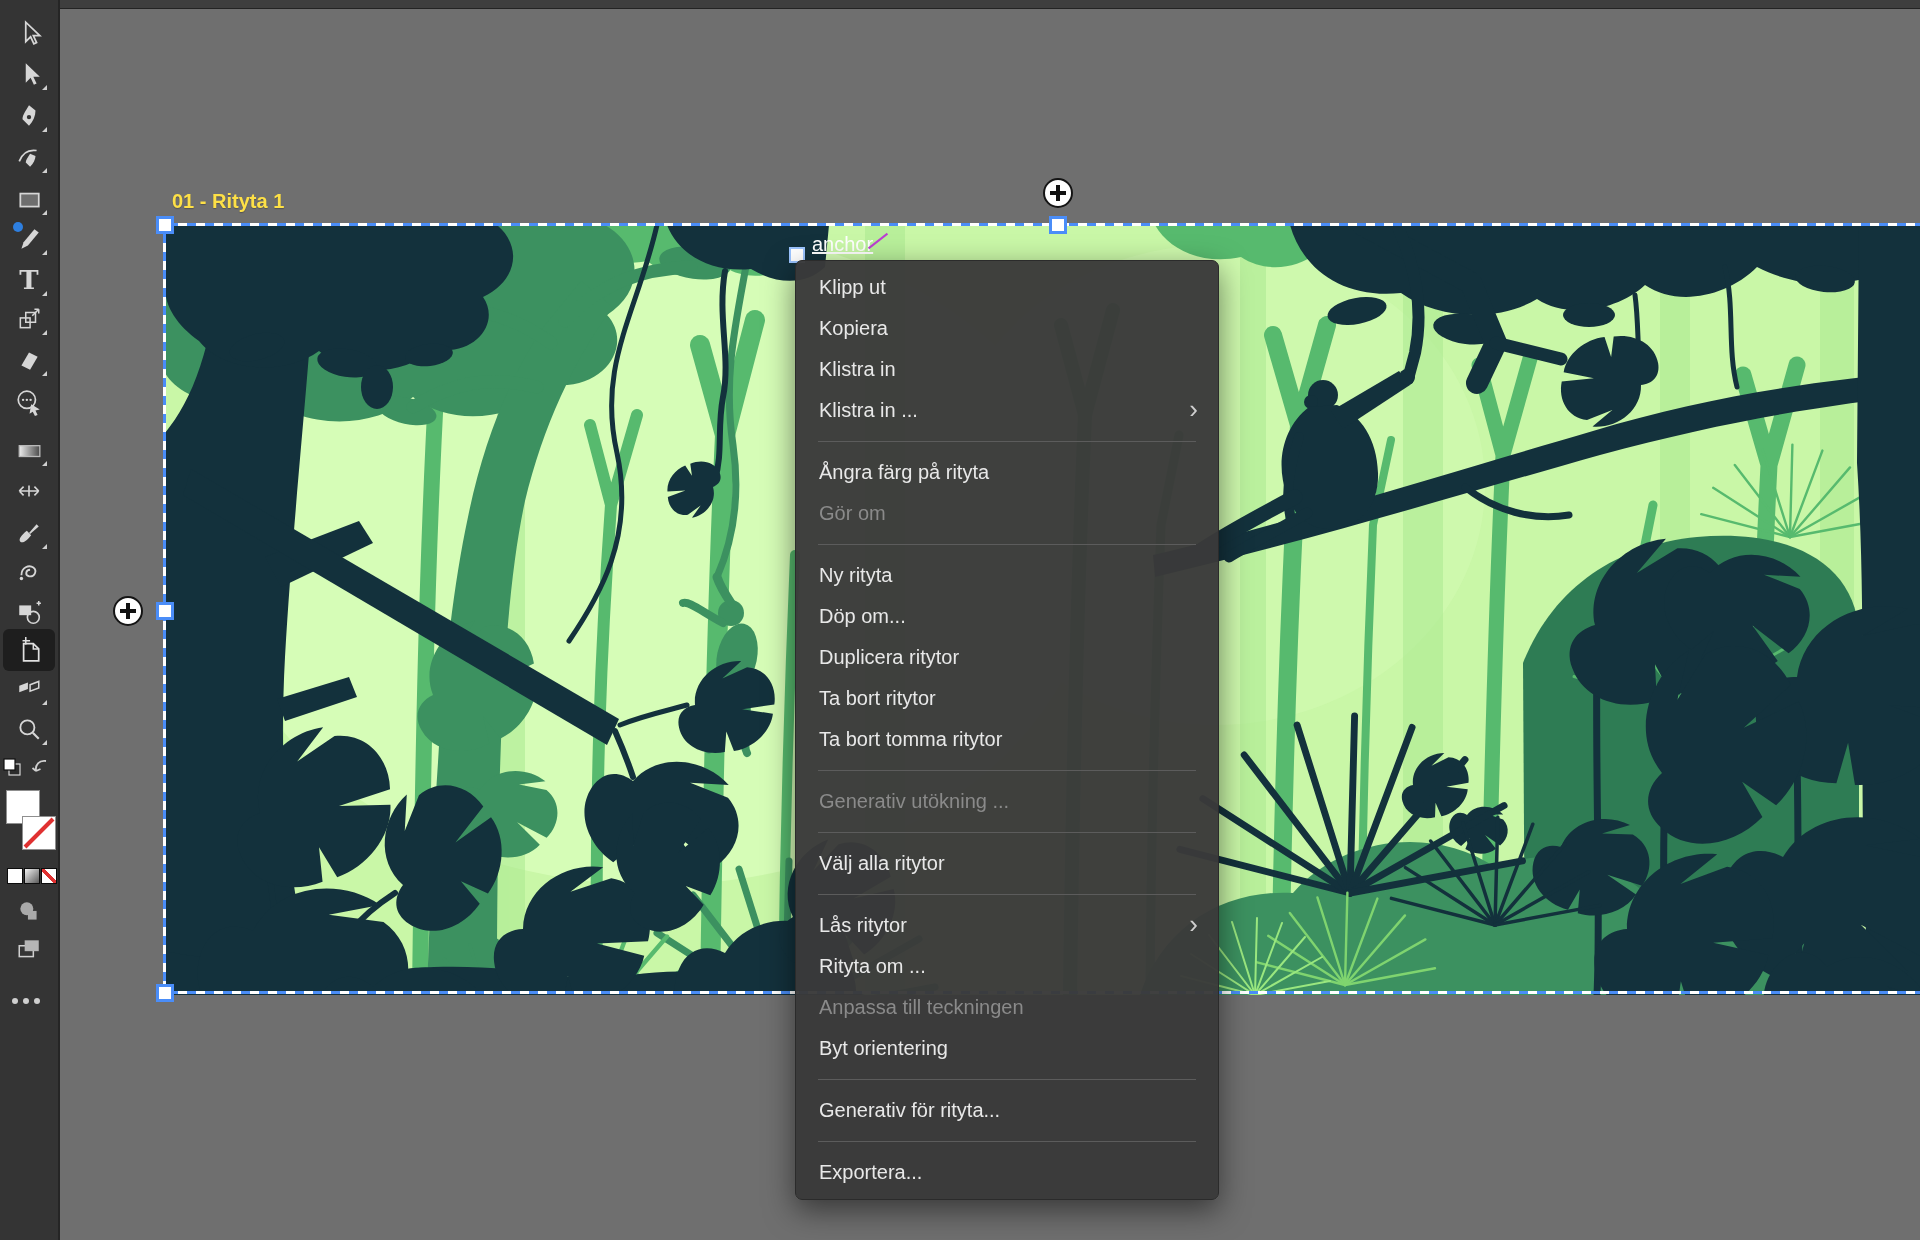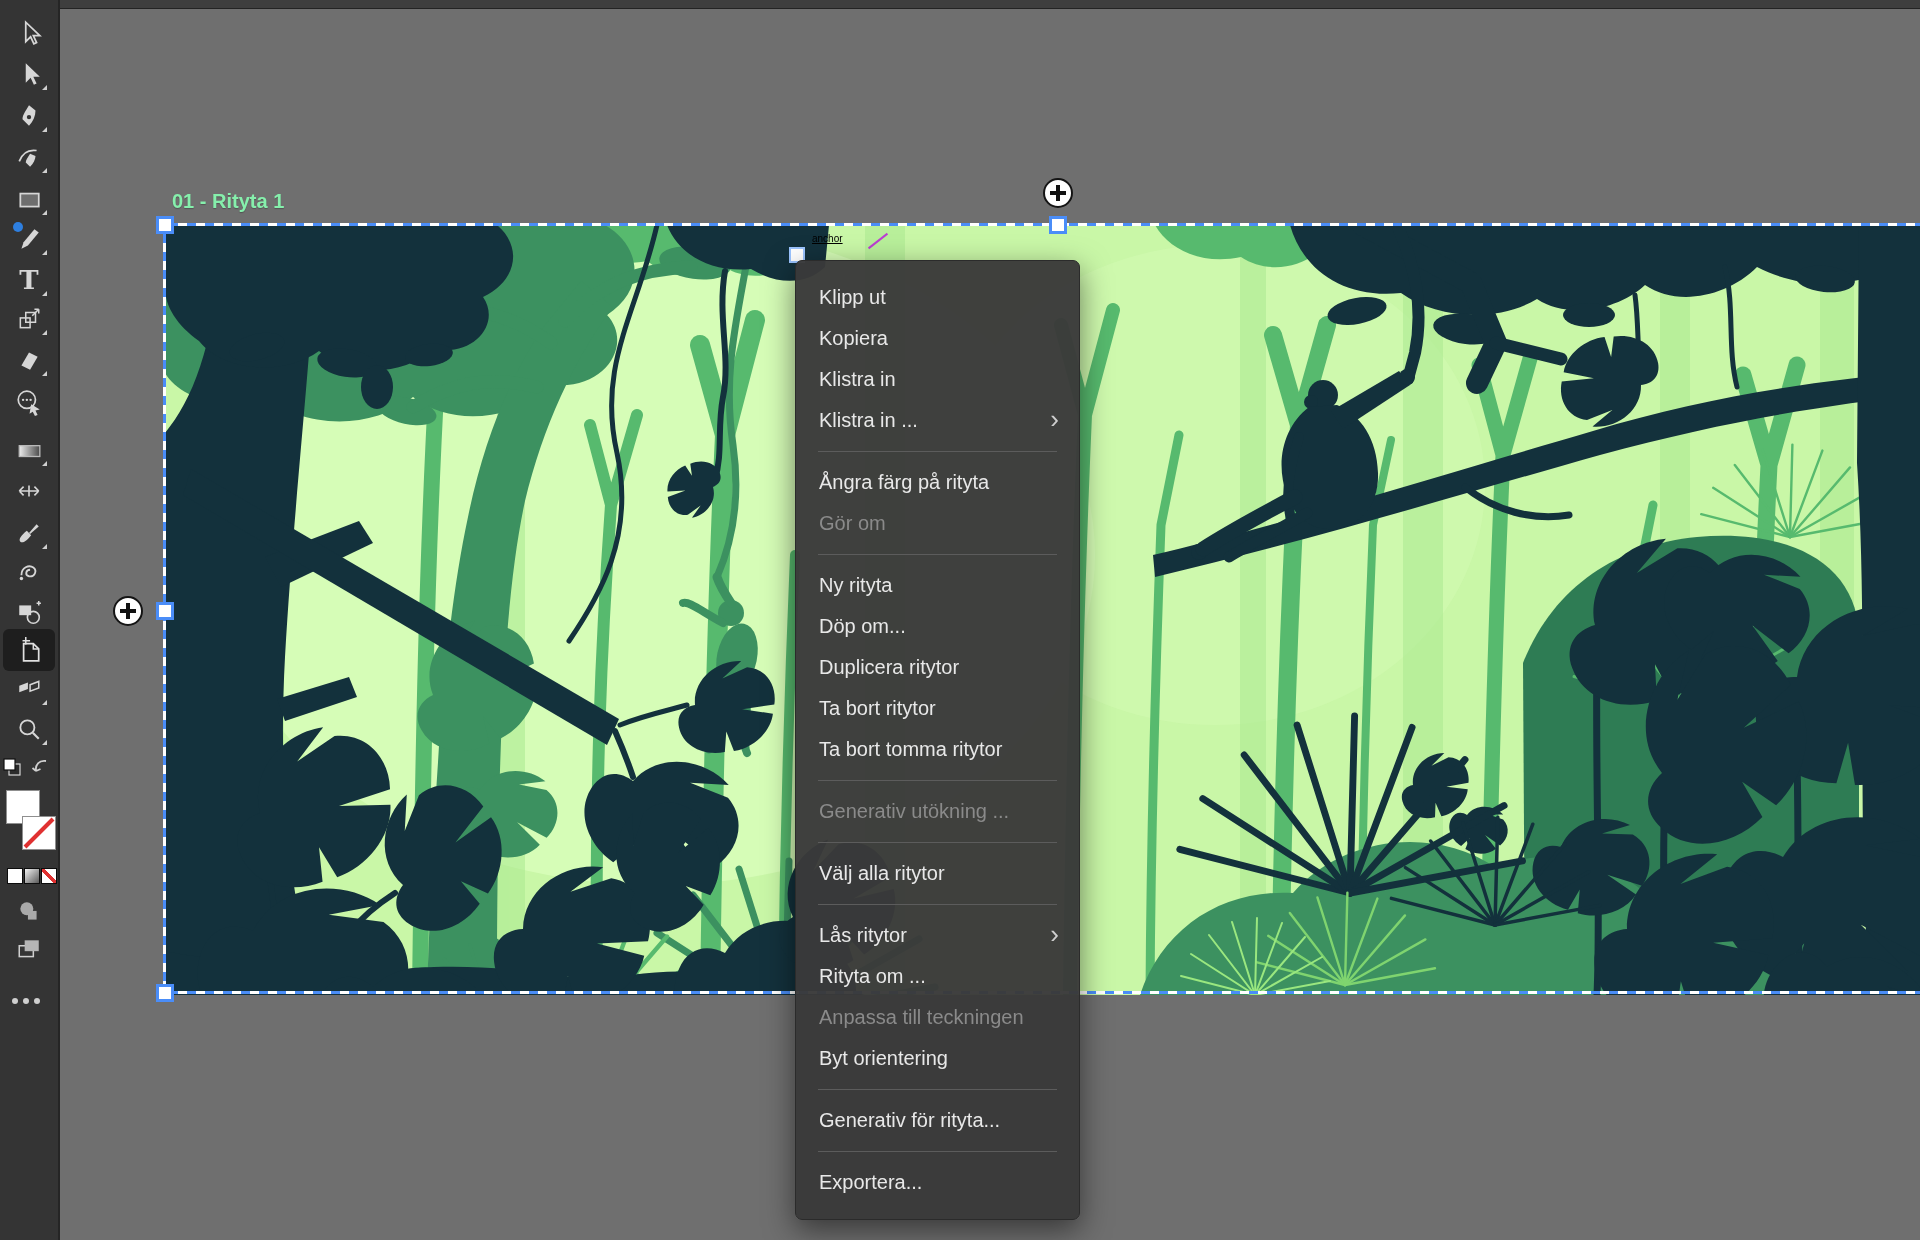--- a/index.html
+++ b/index.html
@@ -27,38 +27,38 @@
   .strokebox svg{position:absolute;left:0;top:0;}
   .swbar{position:absolute;top:868px;width:16px;height:16px;border:1px solid #0c0c0c;box-sizing:border-box;}
   .sw-white{left:7px;background:#fff;}
   .sw-grad{left:24px;background:linear-gradient(135deg,#f2f2f2,#5a5a5a);}
   .sw-none{left:41px;background:linear-gradient(45deg,transparent 42%,#e03131 42% 58%,transparent 58%),#fff;}
   .dots{position:absolute;left:12px;top:998px;display:flex;gap:5px;}
   .dots i{width:6px;height:6px;border-radius:50%;background:#cfcfcf;display:block;}
   
   .top-strip{position:absolute;left:60px;top:0;right:0;height:8px;background:#3e3e3e;border-bottom:1px solid #232323;z-index:5;}
   
-  .artboard-label{position:absolute;left:172px;top:190px;font-size:20px;font-weight:bold;color:#86efac;z-index:6;text-shadow:0 1px 1px rgba(0,0,0,.25);}
+  .artboard-label{position:absolute;left:172px;top:190px;font-size:20px;font-weight:bold;color:#fde047;z-index:6;text-shadow:0 1px 1px rgba(0,0,0,.25);}
   .artboard{position:absolute;left:165px;top:225px;width:1755px;height:770px;overflow:hidden;z-index:4;background:#c9f7a7;}
   .ants{position:absolute;z-index:7;}
   .ants.h{height:3px;background:repeating-linear-gradient(90deg,#ffffff 0 9px,#4a8df8 9px 18px);}
   .ants.v{width:3px;background:repeating-linear-gradient(180deg,#ffffff 0 9px,#4a8df8 9px 18px);}
   .handle{position:absolute;width:12px;height:12px;background:#fff;border:3px solid #4a8df8;z-index:9;}
   .anchor-pt{position:absolute;left:789px;top:247px;width:12px;height:12px;background:#fff;border:2px solid #9bc4ff;z-index:9;}
-  .anchor-label{position:absolute;left:812px;top:233px;font-size:10px;color:#000000;z-index:9;text-decoration:underline;}
+  .anchor-label{position:absolute;left:812px;top:233px;font-size:20px;color:#ffffff;z-index:9;text-decoration:underline;}
   .anchor-slash{position:absolute;left:866px;top:240px;width:24px;height:2px;background:#bb3fd1;transform:rotate(-38deg);z-index:9;}
   .plus-btn{position:absolute;width:26px;height:26px;border-radius:50%;background:#fff;border:2px solid #141414;z-index:10;}
   .plus-btn i{position:absolute;background:#111;display:block;}
   .plus-btn .ph{left:5px;top:11px;width:16px;height:4px;}
   .plus-btn .pv{left:11px;top:5px;width:4px;height:16px;}
   
   .menu{
-    position:absolute;left:795px;top:260px;width:285px;z-index:50;
+    position:absolute;left:795px;top:260px;width:424px;z-index:50;
     background:rgba(58,58,58,0.97);border:1px solid #2b2b2b;border-radius:7px;
-    box-shadow:0 10px 30px rgba(0,0,0,0.5);padding:16px 0;box-sizing:border-box;
+    box-shadow:0 10px 30px rgba(0,0,0,0.5);padding:6px 0;box-sizing:border-box;
   }
   .mi{height:41px;line-height:41px;padding:0 28px 0 23px;font-size:20px;color:#e8e8e8;position:relative;white-space:nowrap;}
   .mi.disabled{color:#8a8a8a;}
   .mi .sub{position:absolute;right:20px;top:-1px;font-size:26px;color:#cfcfcf;}
   .msep{height:1px;background:#5c5c5c;margin:10px 22px;}
 </style>
 </head>
 <body>
 
 <div class="toolbar">

